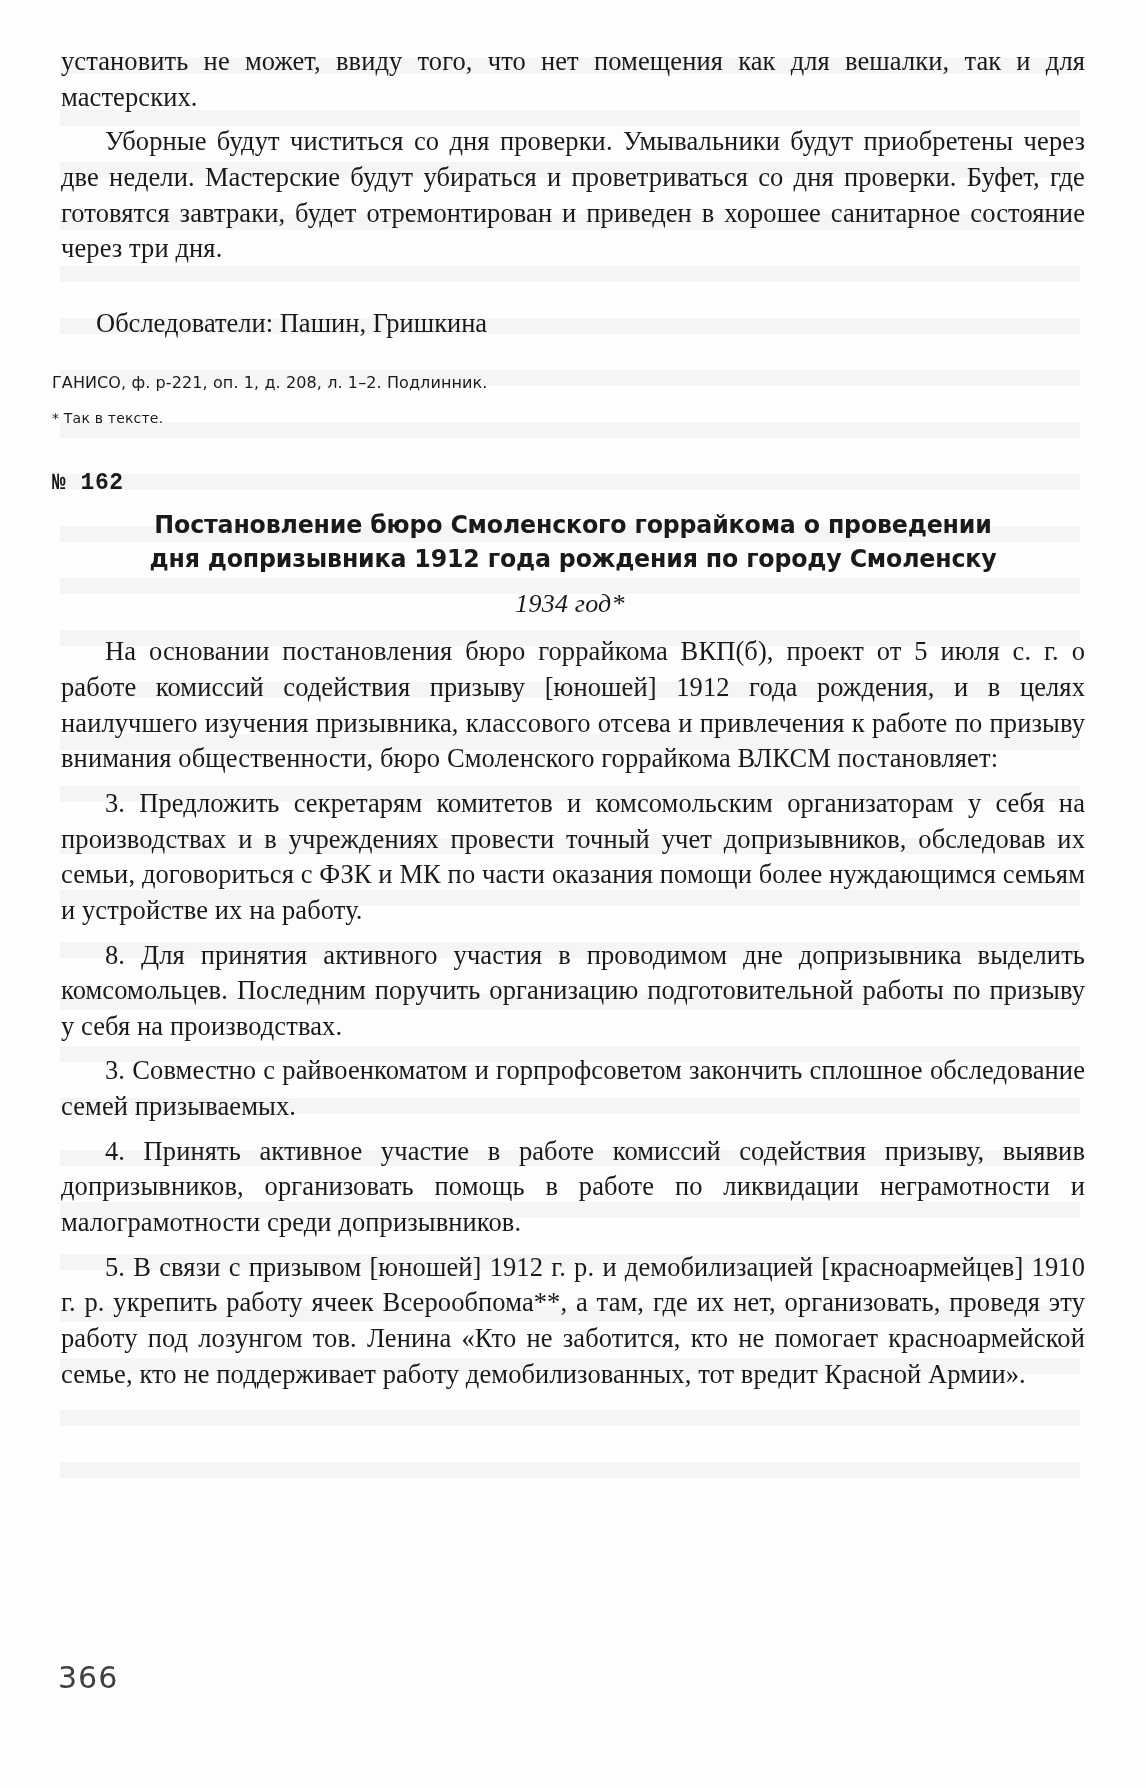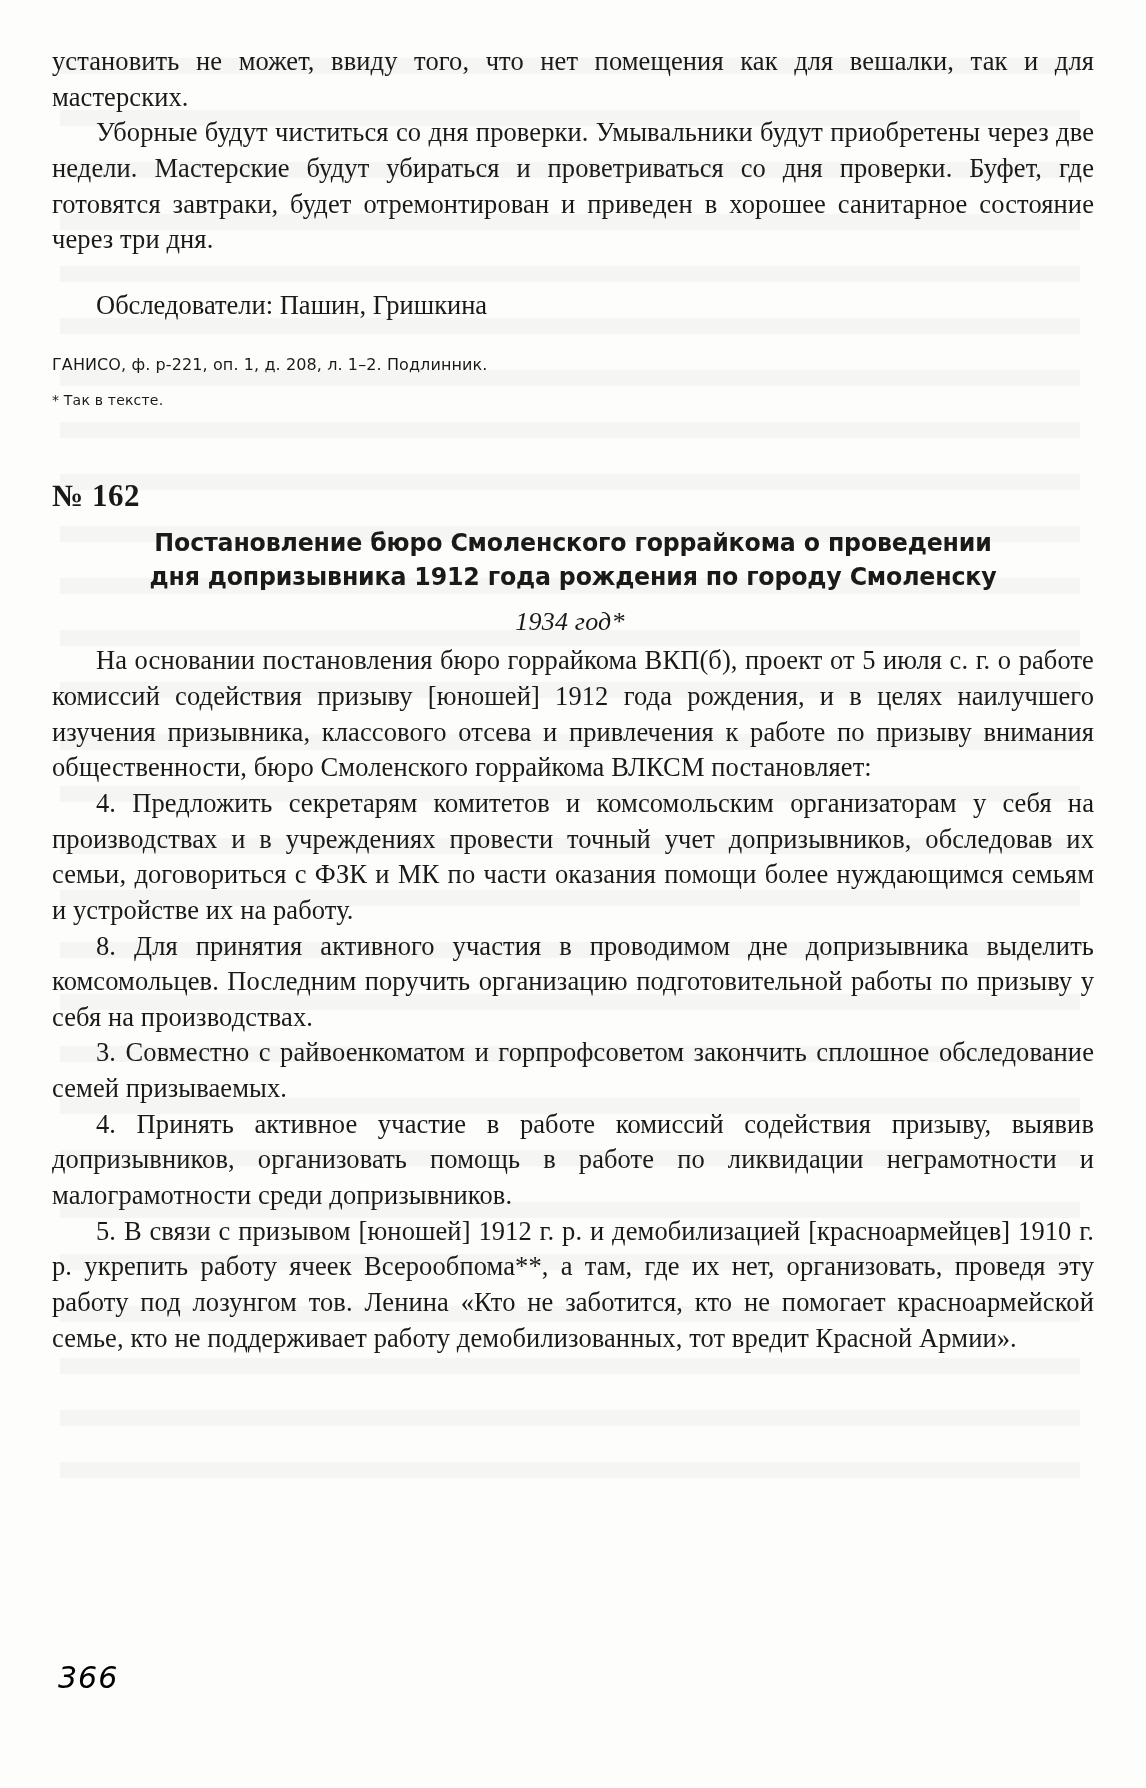--- a/index.html
+++ b/index.html
@@ -43,21 +43,21 @@
     filter: blur(0.6px);
     pointer-events: none;
   }
   .content {
     position: absolute;
     left: 52px;
     top: 44px;
     width: 1042px;
   }
   p {
-    margin: 0;
+    margin: 9px;
     font-size: 26.5px;
     line-height: 1.345;
     text-align: justify;
     text-justify: inter-word;
     letter-spacing: 0.1px;
   }
   p.indent { text-indent: 44px; }
   .blocktop { margin-top: 0; }
   .spacer-sm { height: 16px; }
   .spacer-md { height: 30px; }
@@ -74,25 +74,24 @@
     line-height: 1.35;
     letter-spacing: 0.1px;
   }
   .footnote {
     font-family: "DejaVu Sans", sans-serif;
     font-size: 14px;
     line-height: 1.35;
     letter-spacing: 0.2px;
   }
   .doc-number {
-    font-family: Liberation Serif, serif;
+    font-family: Liberation Mono, monospace;
     font-weight: bold;
-    font-size: 31px;
+    font-size: 23px;
     letter-spacing: 0.5px;
-    margin-top: 26px;
   }
   .doc-title {
     font-family: "DejaVu Sans", sans-serif;
     font-weight: bold;
     font-size: 25.5px;
     line-height: 1.32;
     text-align: center;
     letter-spacing: -0.2px;
     transform: scaleX(0.93);
     transform-origin: center;
@@ -106,22 +105,21 @@
     padding-right: 6px;
     letter-spacing: 0.2px;
   }
   .page-number {
     position: absolute;
     left: 58px;
     top: 1660px;
     font-family: "DejaVu Sans", sans-serif;
     font-size: 30px;
     letter-spacing: 1px;
-    color: #000000;
-    font-style: italic;
+    color: #404040;
   }
 </style>
 </head>
 <body>
 
 <div class="page">
   <div class="ghost"></div>
 
   <div class="content">
 
@@ -150,21 +148,21 @@
     <div class="doc-title">Постановление бюро Смоленского горрайкома о проведении</div>
     <div class="doc-title">дня допризывника 1912 года рождения по городу Смоленску</div>
 
     <div style="height:14px"></div>
 
     <div class="doc-date">1934 год*</div>
 
     <div style="height:6px"></div>
 
     <p class="indent">На основании постановления бюро горрайкома ВКП(б), проект от 5 июля с. г. о работе комиссий содействия призыву [юношей] 1912 года рождения, и в целях наилучшего изучения призывника, классового отсева и привлечения к работе по призыву внимания общественности, бюро Смоленского горрайкома ВЛКСМ постановляет:</p>
-    <p class="indent">4. Предложить секретарям комитетов и комсомольским организаторам у себя на производствах и в учреждениях провести точный учет допризывников, обследовав их семьи, договориться с ФЗК и МК по части оказания помощи более нуждающимся семьям и устройстве их на работу.</p>
+    <p class="indent">3. Предложить секретарям комитетов и комсомольским организаторам у себя на производствах и в учреждениях провести точный учет допризывников, обследовав их семьи, договориться с ФЗК и МК по части оказания помощи более нуждающимся семьям и устройстве их на работу.</p>
     <p class="indent">8. Для принятия активного участия в проводимом дне допризывника выделить комсомольцев. Последним поручить организацию подготовительной работы по призыву у себя на производствах.</p>
     <p class="indent">3. Совместно с райвоенкоматом и горпрофсоветом закончить сплошное обследование семей призываемых.</p>
     <p class="indent">4. Принять активное участие в работе комиссий содействия призыву, выявив допризывников, организовать помощь в работе по ликвидации неграмотности и малограмотности среди допризывников.</p>
     <p class="indent">5. В связи с призывом [юношей] 1912 г. р. и демобилизацией [красноармейцев] 1910 г. р. укрепить работу ячеек Всерообпома**, а там, где их нет, организовать, проведя эту работу под лозунгом тов. Ленина «Кто не заботится, кто не помогает красноармейской семье, кто не поддерживает работу демобилизованных, тот вредит Красной Армии».</p>
 
   </div>
 
   <div class="page-number">366</div>
 </div>
 

